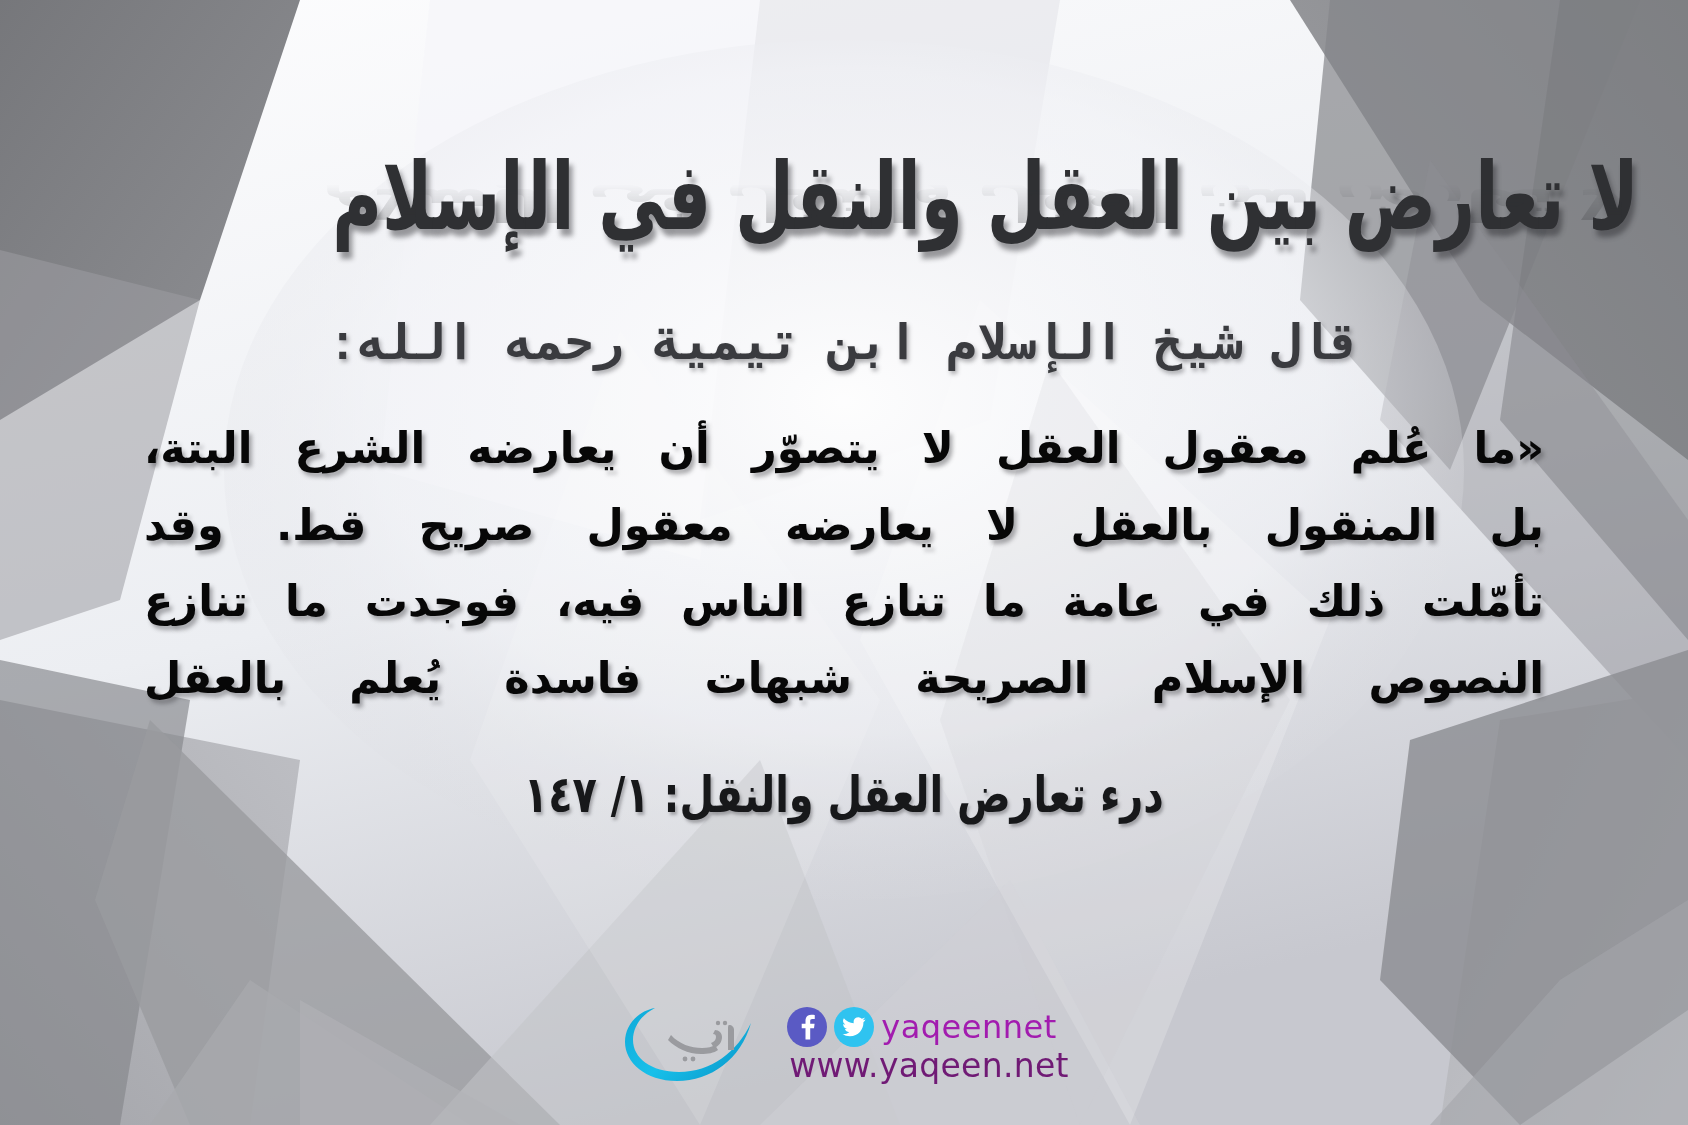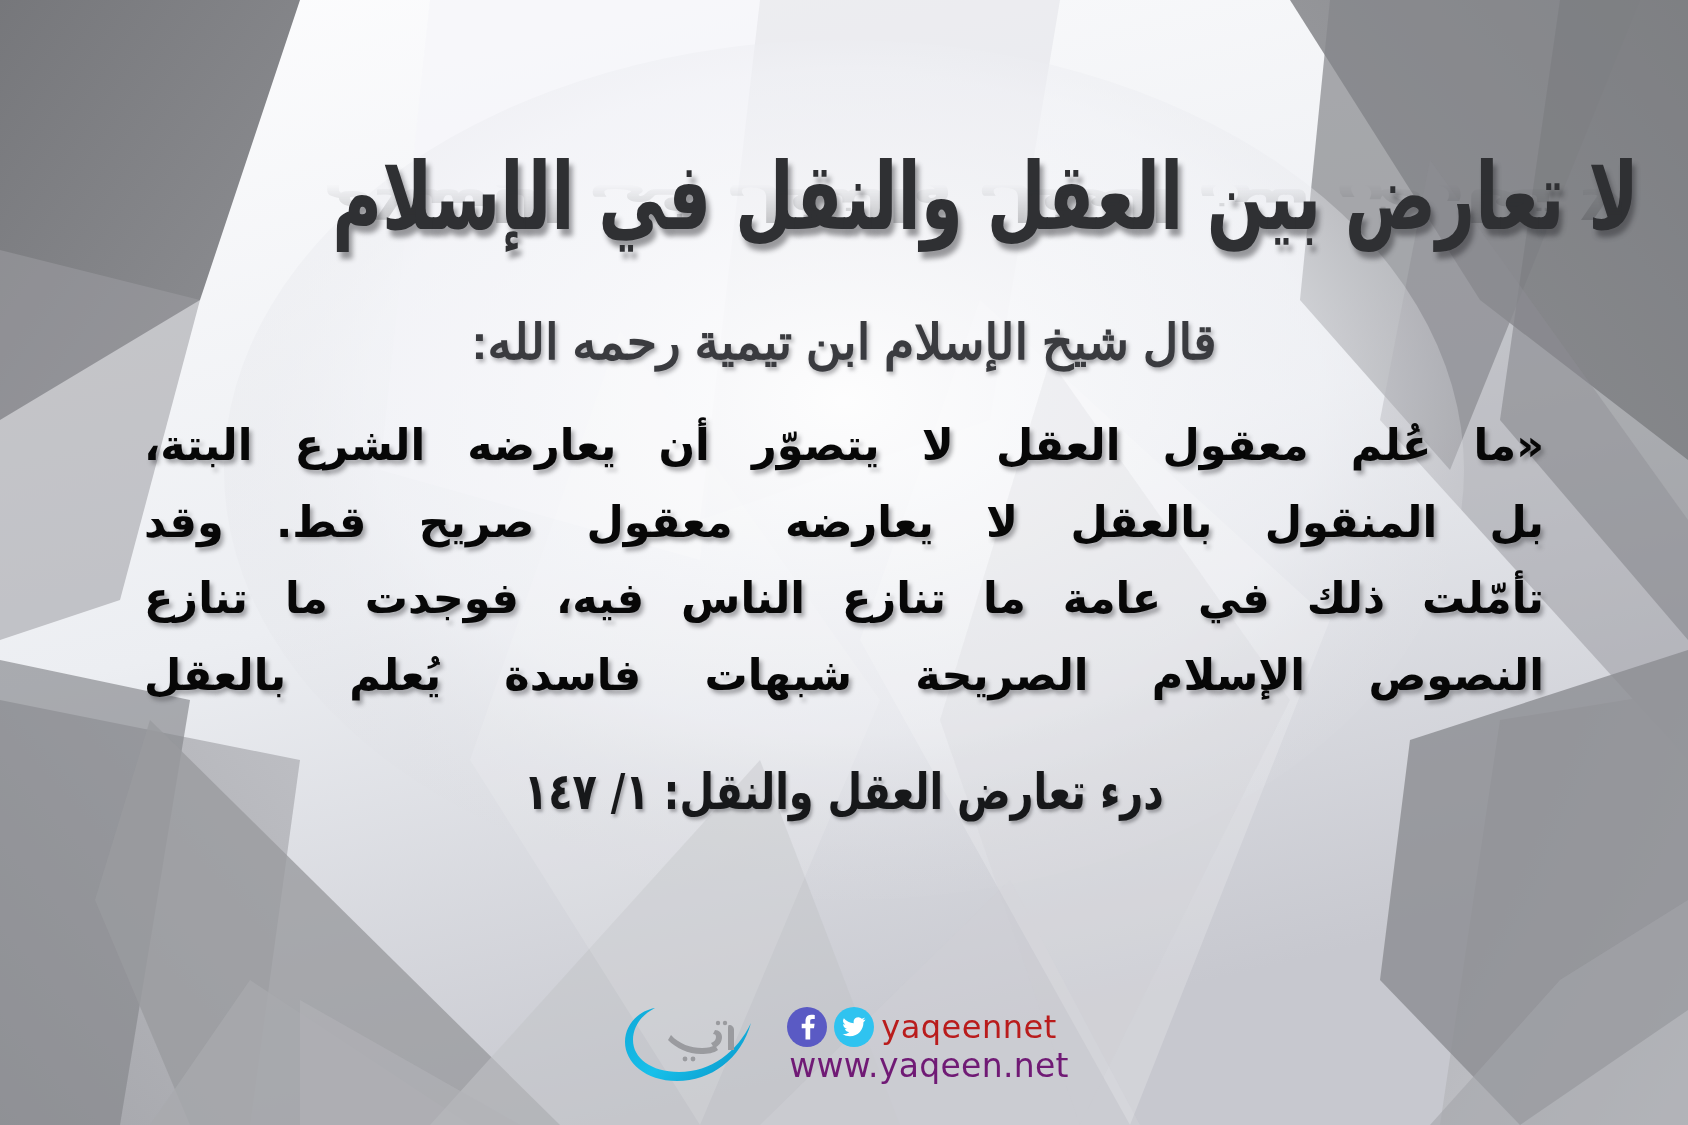--- a/index.html
+++ b/index.html
@@ -60,21 +60,21 @@
     opacity:.30;
     -webkit-mask-image:linear-gradient(to top,rgba(0,0,0,0) 5%,rgba(0,0,0,.85) 95%);
     mask-image:linear-gradient(to top,rgba(0,0,0,0) 5%,rgba(0,0,0,.85) 95%);
     filter:blur(.4px);
     pointer-events:none;
   }
 
   
   .subtitle{
     margin-top:14px;
-    font-family:Liberation Sans, sans-serif;
+    font-family:Liberation Mono, monospace;
     font-weight:600;
     font-size:49px;
     color:#3a3b3f;
     text-shadow:2px 3px 4px rgba(60,60,65,0.40);
     white-space:nowrap;
     letter-spacing:-2px;
   }
 
   
   .quote{
@@ -147,21 +147,21 @@
     width:40px;height:40px;border-radius:50%;
     display:flex;align-items:center;justify-content:center;
     flex:none;
   }
   .s-icon.fb{background:#5a5ac4;}
   .s-icon.tw{background:#2fc3f0;}
   .s-icon svg{display:block;}
   .handle{
     font-family:"DejaVu Sans","Liberation Sans",sans-serif;
     font-size:32px;
-    color:#b91c1c;
+    color:#a21caf;
     letter-spacing:.5px;
     line-height:1;
   }
   .site{
     font-family:"DejaVu Sans","Liberation Sans",sans-serif;
     font-size:33px;
     font-weight:500;
     color:#701a75;
     letter-spacing:.3px;
     line-height:1.05;

